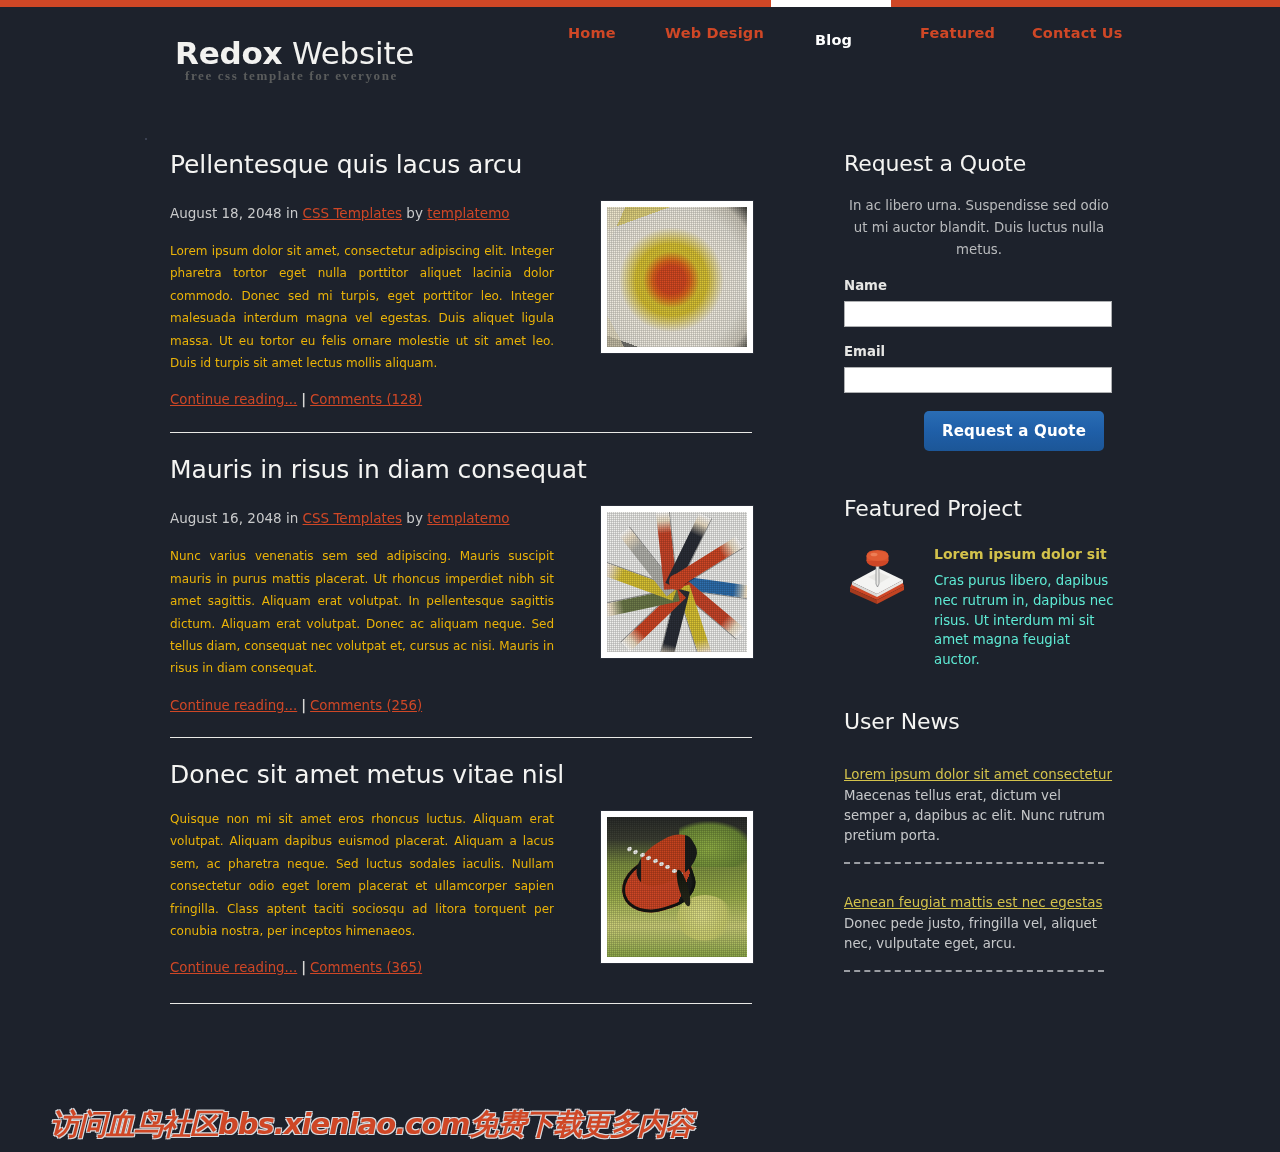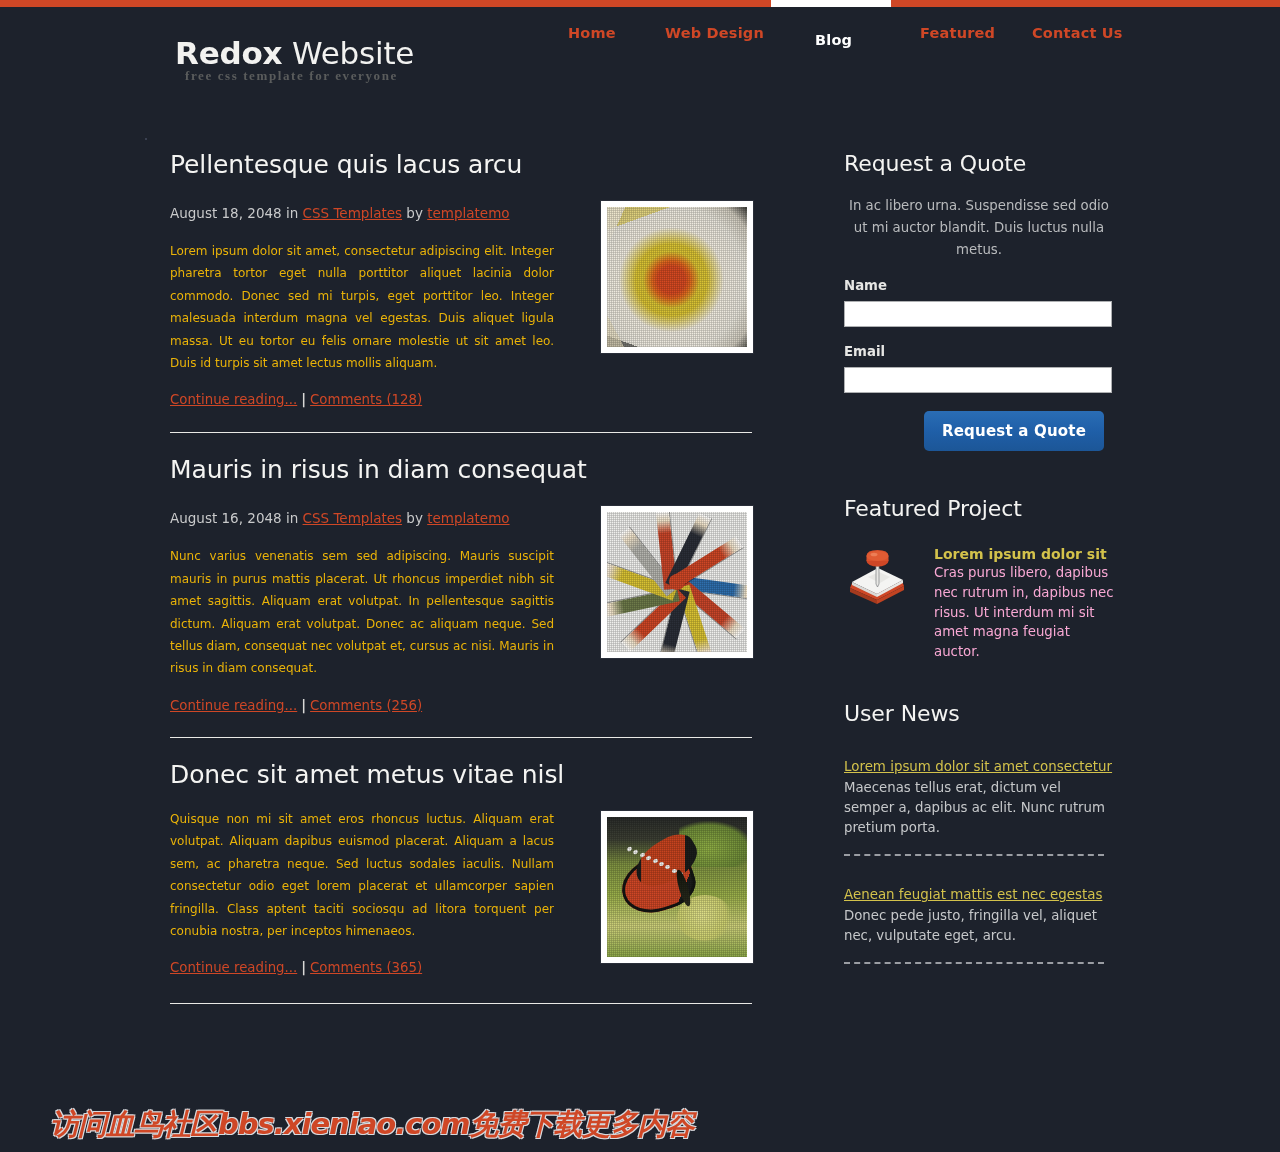--- a/index.html
+++ b/index.html
@@ -232,23 +232,24 @@
     width: 62px; height: 58px;
   }
   .feat-text { margin-left: 90px; width: 180px; }
   .feat-title {
     font-size: 14px;
     line-height: 18px;
     color: #d3c24b;
     font-weight: bold;
   }
   .feat-desc {
+    margin-top: 8px;
     font-size: 13.3px;
     line-height: 19.8px;
-    color: #f9a8d4;
+    color: #5eead4;
   }
 
   
   .news-item { margin-top: 28px; }
   .news-link {
     display: inline-block;
     font-size: 13.4px;
     line-height: 20px;
     color: #d3c24b;
     text-decoration: underline;

